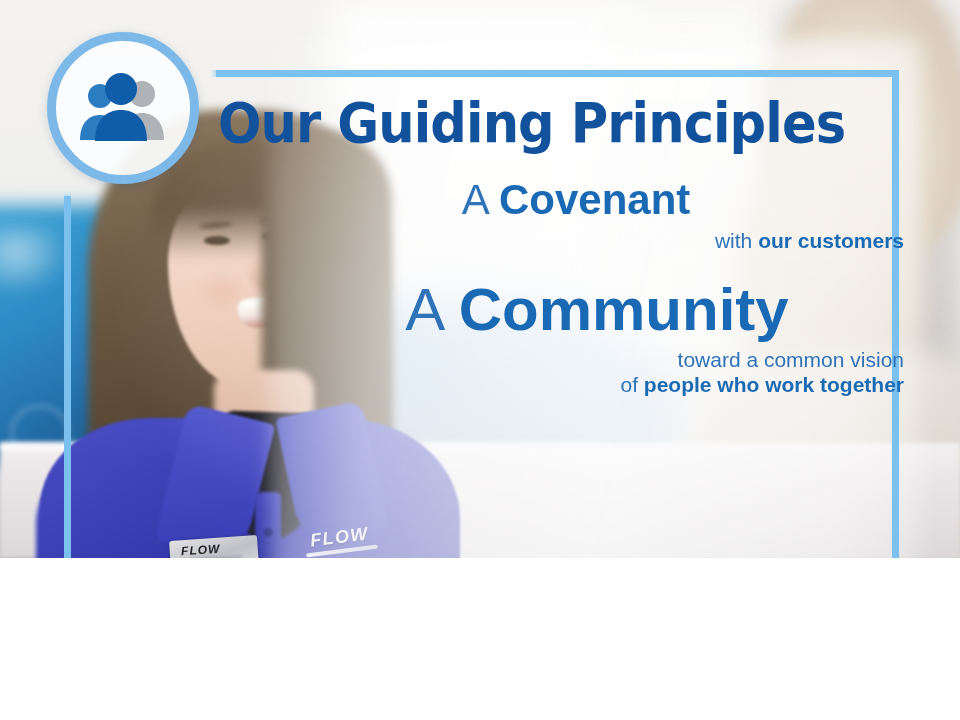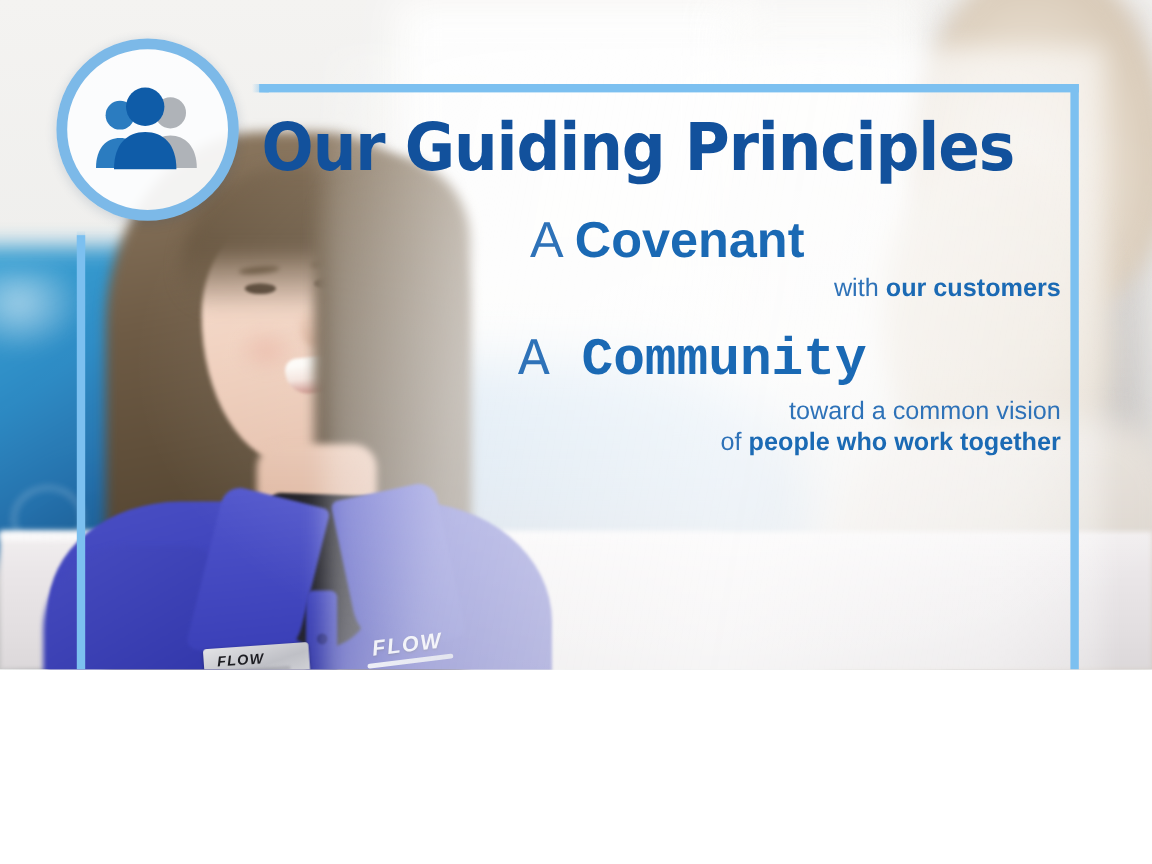--- a/index.html
+++ b/index.html
@@ -313,21 +313,21 @@
     font-weight:bold;
     font-size:55px;line-height:1;
     letter-spacing:-1px;
     color:#12519C;
     text-align:center;
     transform:scaleX(.93);
     transform-origin:left center;
     white-space:nowrap;
   }
 
-  .principles{position:absolute;left:234px;top:178px;width:650px;}
+  .principles{position:absolute;left:254px;top:178px;width:650px;}
 
   .principle{margin-bottom:4px;}
   .p-head{
     text-align:center;
     line-height:1.05;
     color:#2E72B8;
     white-space:nowrap;
   }
   .p-head .art{
     font-weight:400;
@@ -343,21 +343,21 @@
     line-height:1.22;
   }
   .p-sub b{font-weight:bold;color:#1B6AB4;}
 
   
   #p-covenant .p-head{font-size:42px;margin-left:-6px;}
   #p-covenant .p-sub{font-size:21px;margin-top:6px;margin-left:-6px;}
 
   
   #p-community{margin-top:24px;}
-  #p-community .p-head{font-size:44px;margin-left:36px;font-family:Liberation Mono, monospace;}
+  #p-community .p-head{font-size:60px;margin-left:36px;}
   #p-community .p-sub{font-size:21px;margin-top:6px;margin-left:42px;}
 
   
   #p-commitment{margin-top:30px;}
   #p-commitment .p-head{font-size:46px;margin-left:86px;}
   #p-commitment .p-sub{font-size:21px;margin-top:8px;margin-left:132px;}
 
   .nowrap{white-space:nowrap;}
 </style>
 </head>

